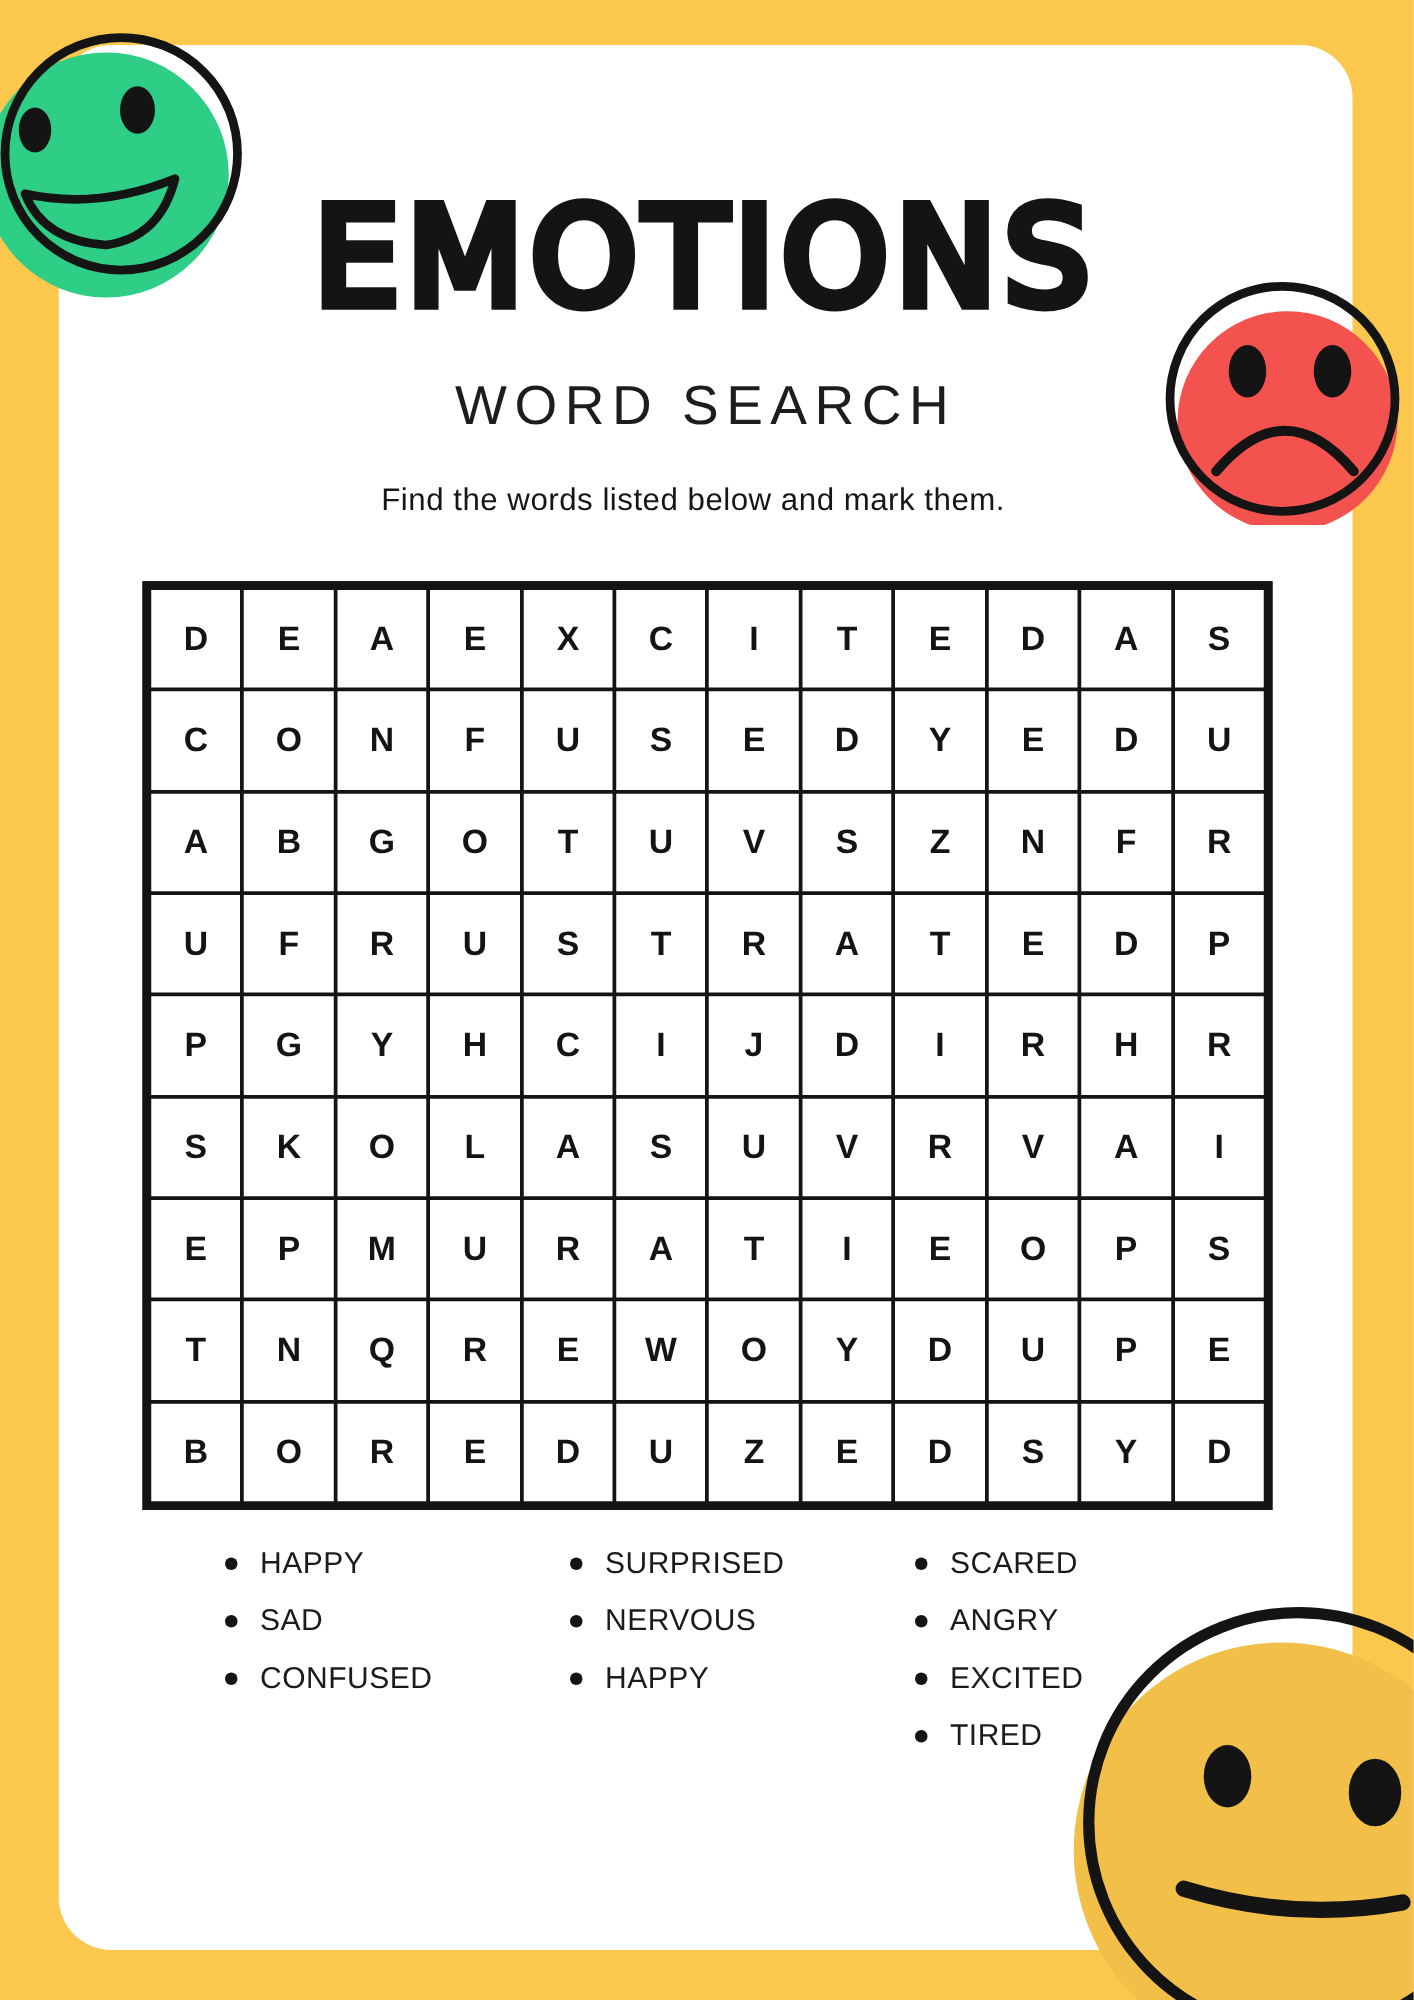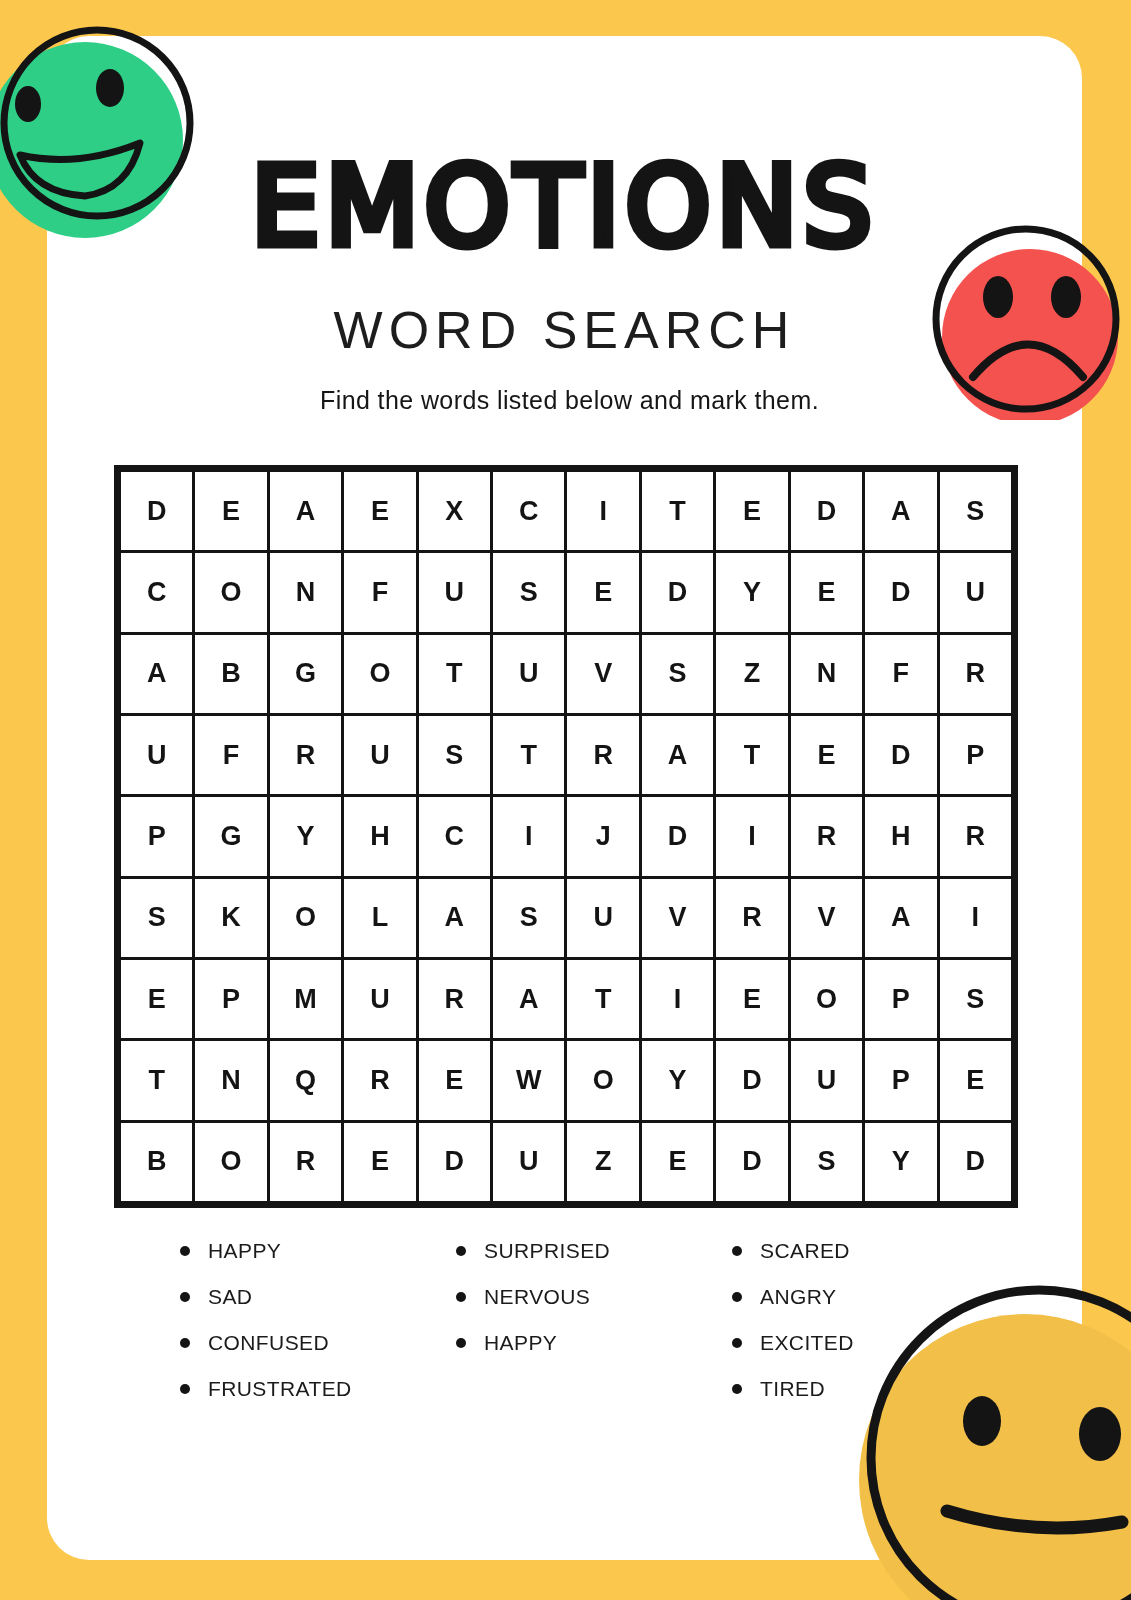--- a/index.html
+++ b/index.html
@@ -17,25 +17,25 @@
   .face-sad{left:925px;top:218px;}
   .face-neutral{left:840px;top:1280px;}
   .title{
     position:absolute;left:47px;top:148px;width:1035px;margin:0;
     text-align:center;font-family:"DejaVu Sans",sans-serif;
     font-size:108px;font-weight:400;letter-spacing:6px;color:var(--ink);
     -webkit-text-stroke:9px var(--ink);line-height:1.1;
   }
   .subtitle{
     position:absolute;left:47px;top:300px;width:1035px;margin:0;
-    text-align:center;font-size:52px;font-weight:400;letter-spacing:6px;
+    text-align:center;font-size:44px;font-weight:400;letter-spacing:6px;
     color:#1d1d1d;
   }
   .instruction{
-    position:absolute;left:52px;top:386px;width:1035px;margin:0;
+    position:absolute;left:37px;top:386px;width:1035px;margin:0;
     text-align:center;font-size:25px;font-weight:400;color:#161616;
     letter-spacing:0.4px;
   }
   .grid{
     position:absolute;left:114px;top:465px;width:904px;height:743px;
     box-sizing:border-box;border:7px solid var(--ink);background:var(--ink);
     display:grid;grid-template-columns:repeat(12,1fr);
     grid-template-rows:repeat(9,1fr);gap:3px;
   }
   .cell{
@@ -45,21 +45,21 @@
   .words{
     position:absolute;left:180px;top:1228px;width:860px;
     display:flex;flex-direction:row;
   }
   .word-col{list-style:none;margin:0;padding:0;width:276px;}
   .word-item{display:flex;align-items:center;height:46px;}
   .dot{
     width:10px;height:10px;border-radius:50%;background:var(--ink);
     margin-right:18px;flex:0 0 auto;
   }
-  .wlab{font-size:21px;color:#1b1b1b;letter-spacing:0.4px;}
+  .wlab{font-size:24px;color:#1b1b1b;letter-spacing:0.4px;}
 </style>
 </head>
 <body>
 
 <div class="page">
   <div class="card"></div>
 
   <svg class="face face-happy" width="215" height="265" viewBox="0 0 215 265">
     <circle cx="85" cy="140" r="98" style="fill:var(--happy)"></circle>
     <circle cx="97" cy="123" r="93" fill="none" stroke="var(--ink)" stroke-width="7"></circle>
@@ -206,24 +206,20 @@
           <span class="wlab">HAPPY</span>
         </li>
         <li class="word-item">
           <span class="dot"></span>
           <span class="wlab">SAD</span>
         </li>
         <li class="word-item">
           <span class="dot"></span>
           <span class="wlab">CONFUSED</span>
         </li>
-        <li class="word-item">
-          <span class="dot"></span>
-          <span class="wlab">FRUSTRATED</span>
-        </li>
       </ul>
       <ul class="word-col">
         <li class="word-item">
           <span class="dot"></span>
           <span class="wlab">SURPRISED</span>
         </li>
         <li class="word-item">
           <span class="dot"></span>
           <span class="wlab">NERVOUS</span>
         </li>

